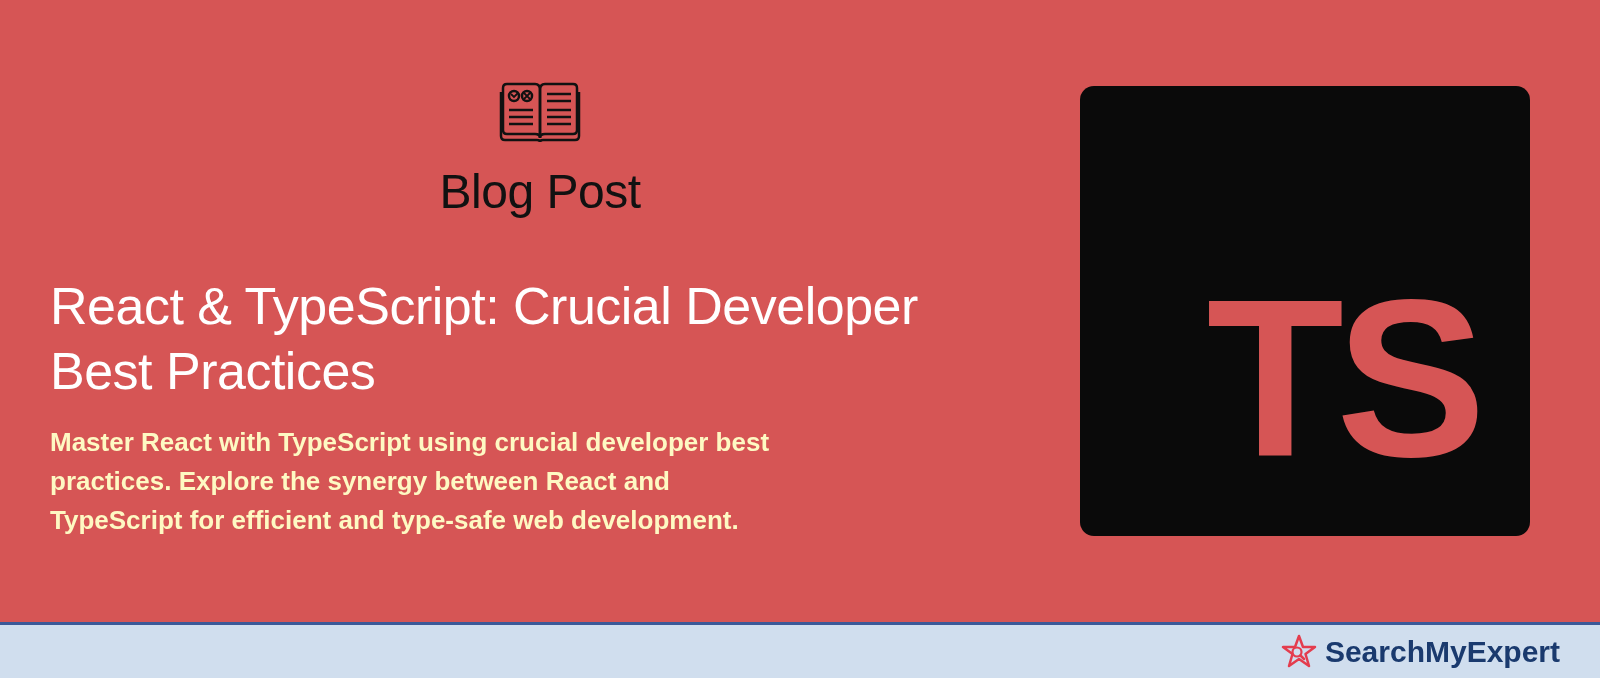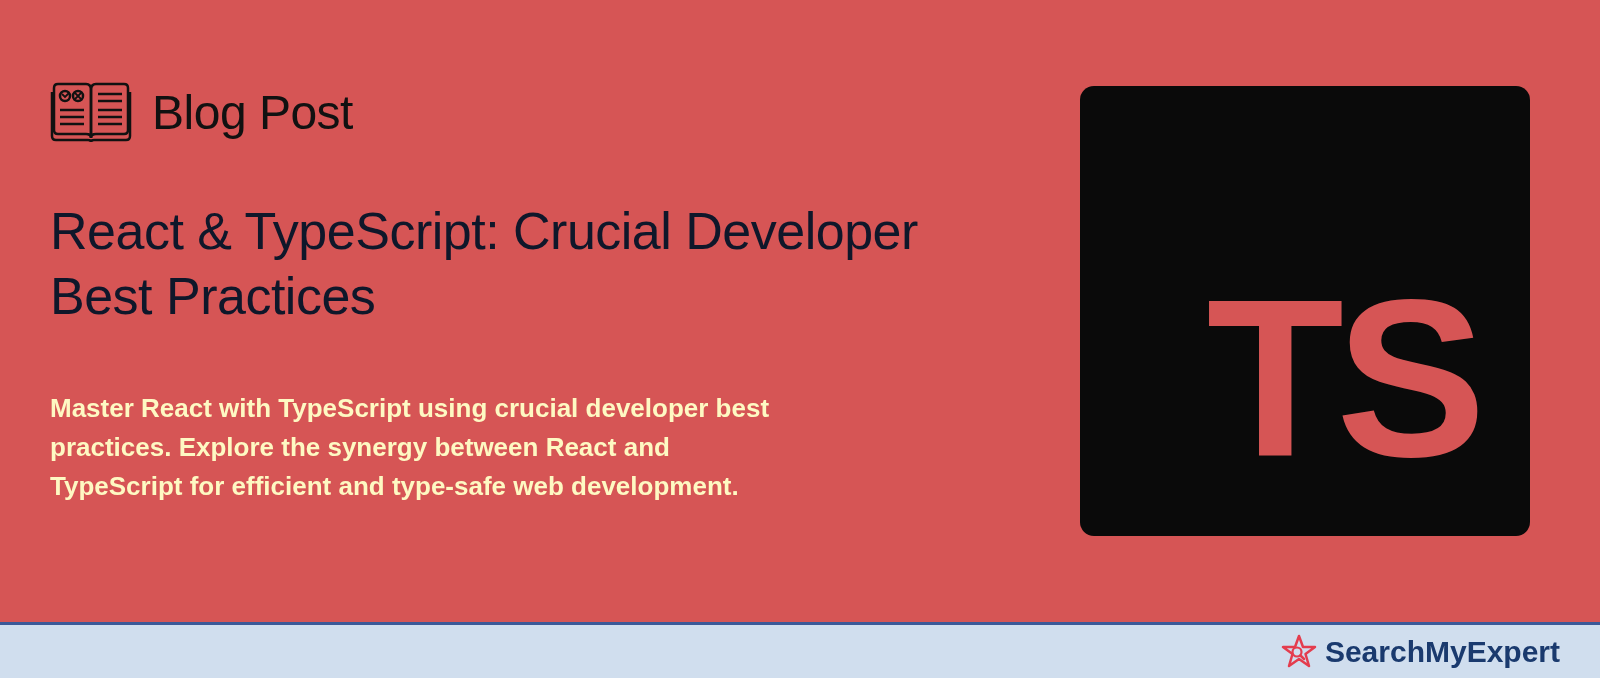--- a/index.html
+++ b/index.html
@@ -22,37 +22,38 @@
     }
     .content-area {
       padding: 80px 50px 50px 50px;
       flex: 1;
     }
     .category-row {
       display: flex;
       align-items: center;
       gap: 20px;
       margin-bottom: 55px;
+      flex-direction: column;
     }
     .book-icon {
       width: 82px;
       height: 64px;
     }
     .category-label {
       font-size: 48px;
       font-weight: 500;
       color: #111;
       letter-spacing: -0.5px;
     }
     .headline {
       font-size: 52px;
       font-weight: 400;
-      color: #0f172a;
+      color: #ffffff;
       line-height: 1.25;
-      margin-bottom: 60px;
+      margin-bottom: 19px;
       letter-spacing: -0.5px;
     }
     .description {
       font-size: 26px;
       font-weight: 700;
       color: #fef9c3;
       line-height: 1.5;
       max-width: 720px;
     }
     .ts-logo-container {

